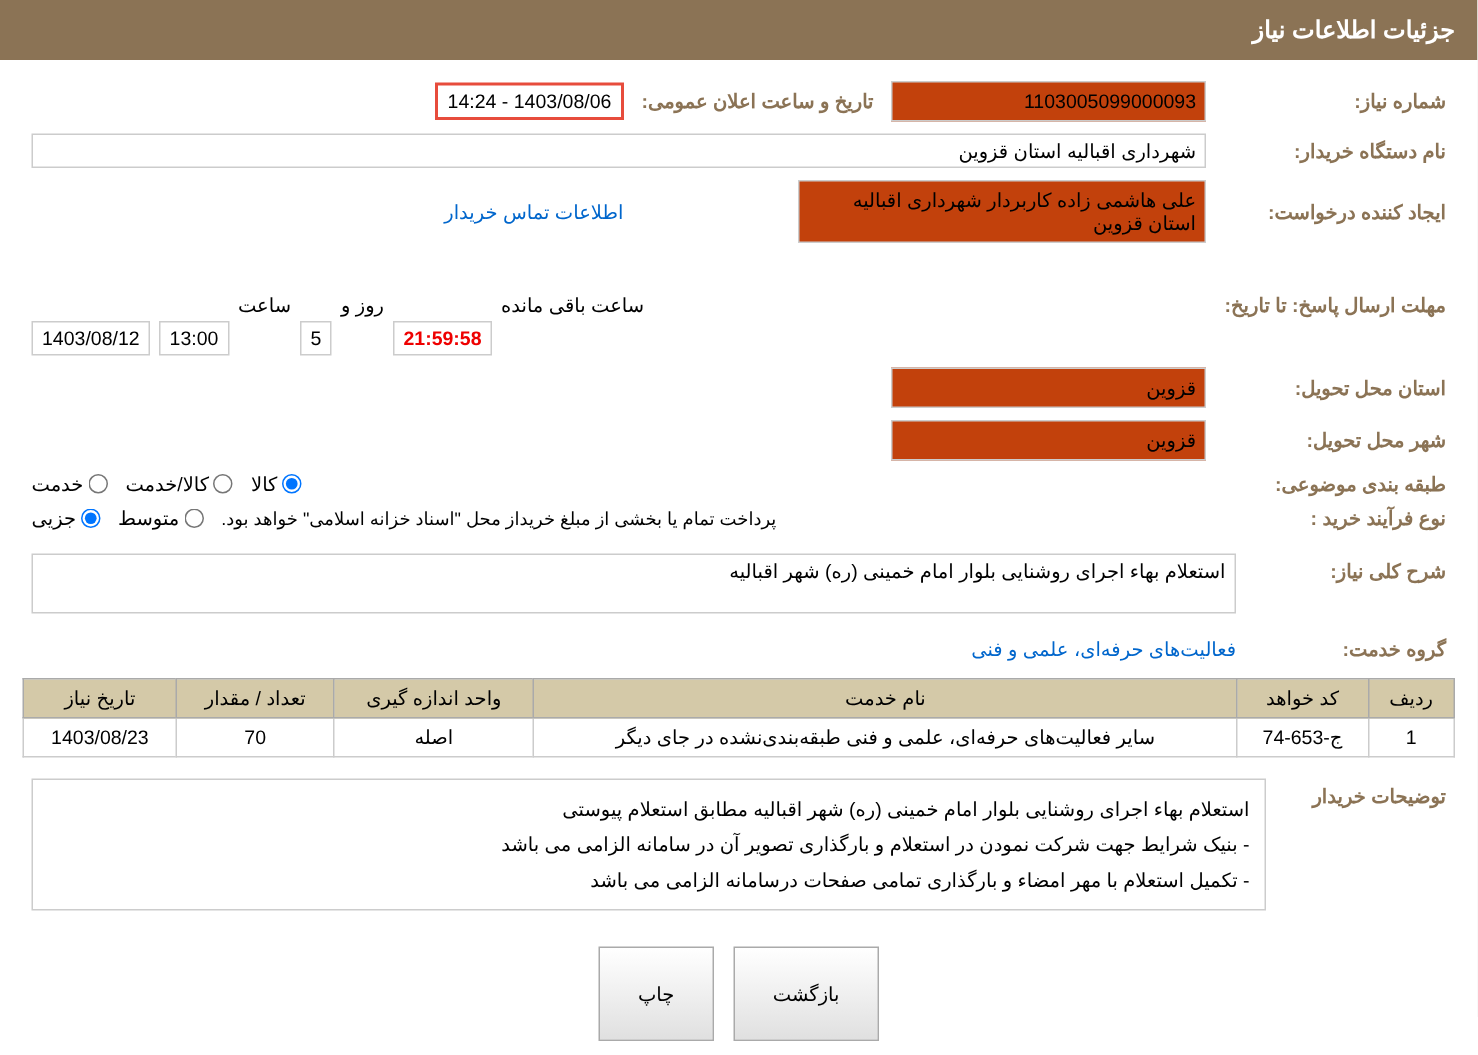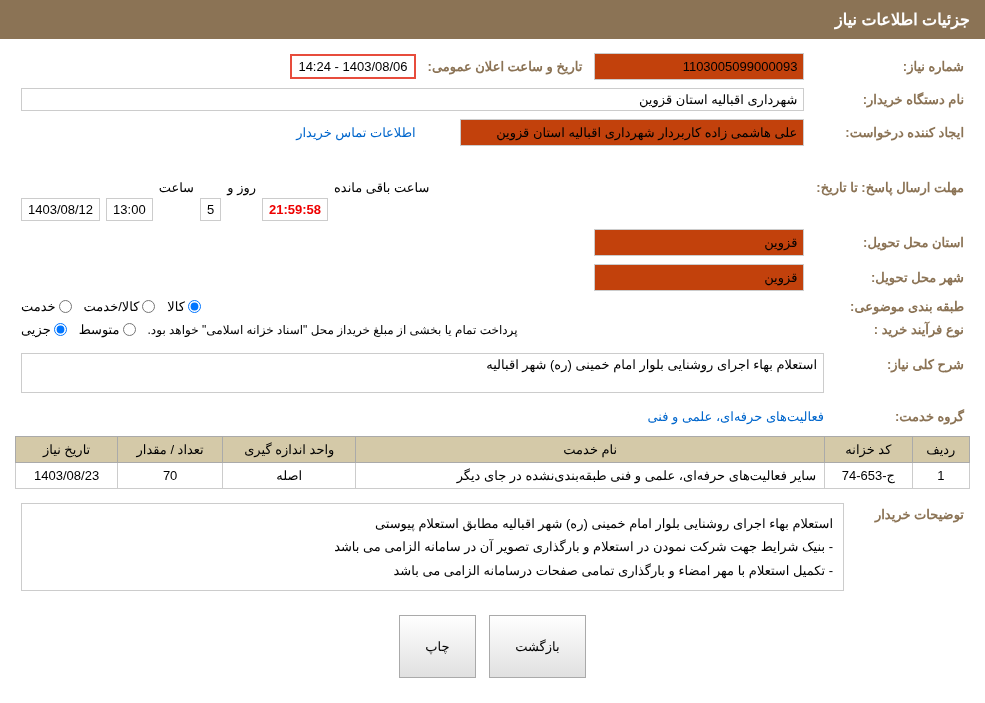--- a/index.html
+++ b/index.html
@@ -169,21 +169,21 @@
       <tr>
         <td class="label-cell">نام دستگاه خریدار:</td>
         <td colspan="3">
           <div class="value-box-full">شهرداری اقبالیه استان قزوین</div>
         </td>
       </tr>
 
       <tr>
         <td class="label-cell">ایجاد کننده درخواست:</td>
         <td colspan="2">
-          <div class="value-box" style="width:344px;text-align:right;">علی هاشمی زاده کاربردار شهرداری اقبالیه استان قزوین</div>
+          <div class="value-box" style="width:272px;text-align:right;">علی هاشمی زاده کاربردار شهرداری اقبالیه استان قزوین</div>
         </td>
         <td style="text-align:right;">
           <a class="link-blue" href="#">اطلاعات تماس خریدار</a>
         </td>
       </tr>
 
       <tr>
         <td class="label-cell">مهلت ارسال پاسخ: تا تاریخ:</td>
         <td colspan="3">
           <div class="row-flex" style="justify-content:flex-end;">
@@ -271,32 +271,32 @@
           <a class="link-blue" href="#">فعالیت‌های حرفه‌ای، علمی و فنی</a>
         </td>
       </tr>
     </tbody>
       </table>
 
     <table class="service-table">
       <thead>
         <tr>
           <th>ردیف</th>
-          <th>کد خزانه</th>
+          <th>کد خواهد</th>
           <th>نام خدمت</th>
           <th>واحد اندازه گیری</th>
           <th>تعداد / مقدار</th>
           <th>تاریخ نیاز</th>
         </tr>
       </thead>
       <tbody id="services-tbody">
       <tr>
     <td>1</td>
     <td>ج-653-74</td>
-    <td style="text-align:right;">سایر فعالیت‌های حرفه‌ای، علمی و فنی طبقه‌بندی‌نشده در جای دیگر</td>
+    <td style="">سایر فعالیت‌های حرفه‌ای، علمی و فنی طبقه‌بندی‌نشده در جای دیگر</td>
     <td>اصله</td>
     <td>70</td>
     <td>1403/08/23</td>
   </tr>
         </tbody>
     </table>
 
     <table class="info-table">
       <tbody>
           <tr>

